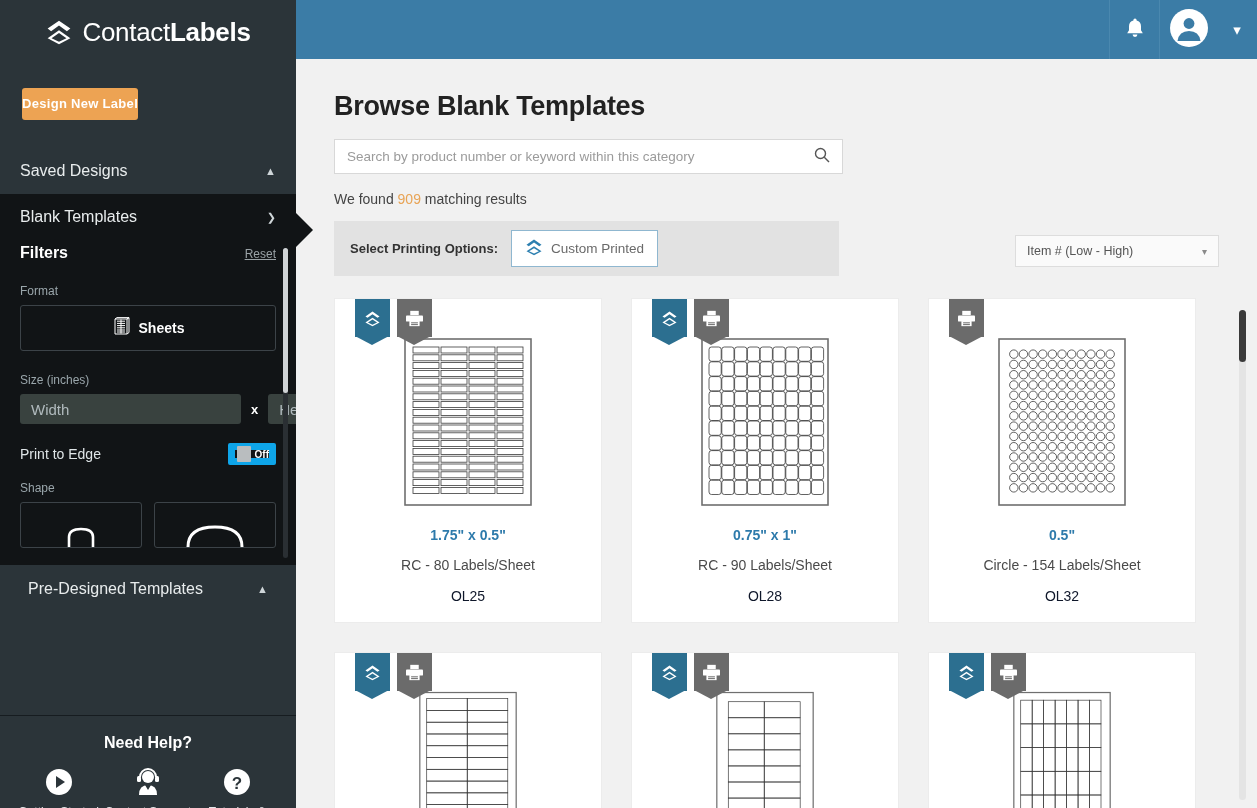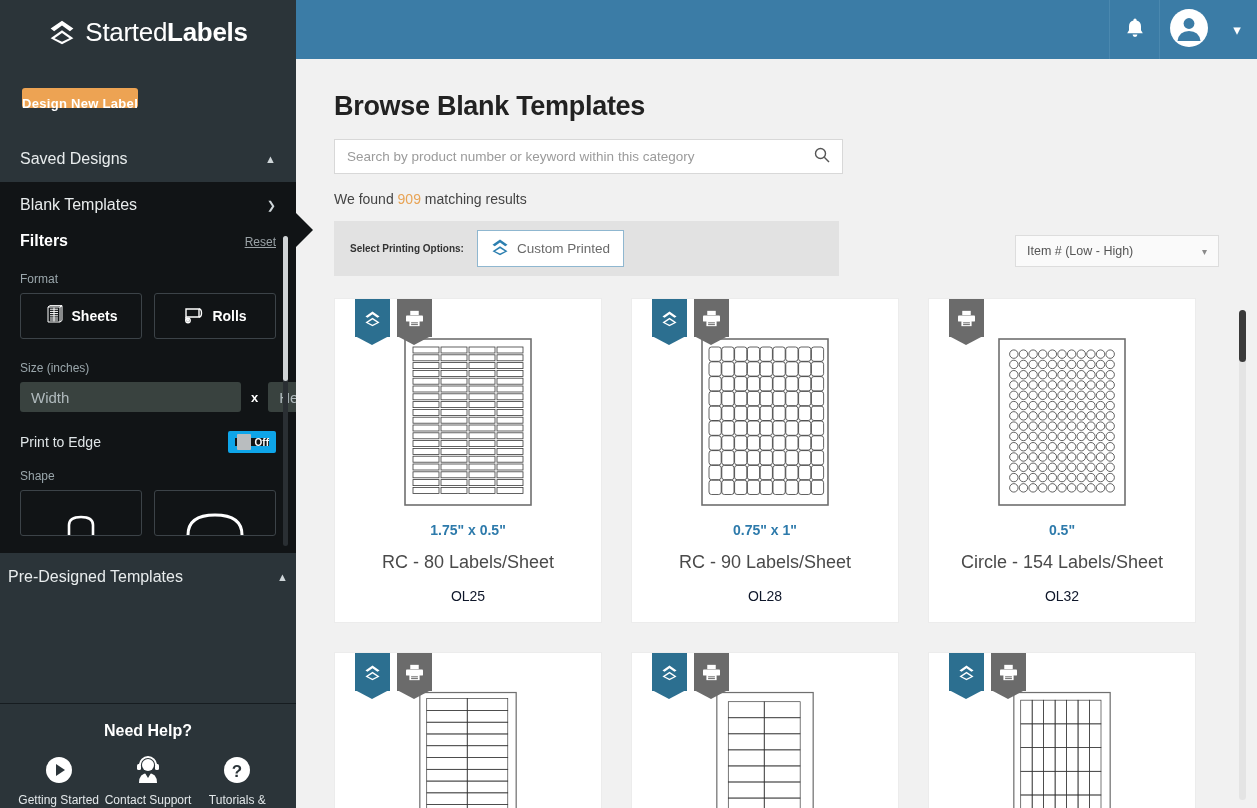--- a/index.html
+++ b/index.html
@@ -19,21 +19,21 @@
     height:60px; display:flex; align-items:center; justify-content:center;
     padding-top:4px;
   }
   .logo { display:flex; align-items:center; gap:9px; }
   .logo-mark { width:28px; height:28px; }
   .logo-text { font-size:26px; color:#fff; letter-spacing:-0.3px; }
   .logo-text b { font-weight:bold; }
   .logo-text span.light { font-weight:300; }
 
   .design-btn {
-    display:block; margin:28px 22px 0 22px; height:20px;
+    display:block; margin:28px 22px 0 22px; height:32px;
     background:#eda353; border:none; border-radius:3px;
     color:#fff; font-weight:bold; font-size:13px; letter-spacing:0.3px;
     cursor:pointer; line-height:32px; text-align:center;
   }
 
   .nav-section {
     height:46px; display:flex; align-items:center; justify-content:space-between;
     padding:0 20px; color:#e8eced; font-size:16px; cursor:pointer;
   }
   .nav-saved { margin-top:28px; background:#2b3439; }
@@ -87,21 +87,21 @@
     position:absolute; right:8px; top:8px; width:5px; height:310px;
     background:#2a2f33; border-radius:3px;
   }
   .side-scroll-thumb {
     position:absolute; top:0; left:0; width:5px; height:145px;
     background:#cfd3d5; border-radius:3px;
   }
 
   .nav-pre {
     height:48px; display:flex; align-items:center; justify-content:space-between;
-    padding:0 8px; color:#e8eced; font-size:16px; background:#2b3439; cursor:pointer;
+    padding:0 28px; color:#e8eced; font-size:16px; background:#2b3439; cursor:pointer;
   }
   .spacer-dark { background:#2b3439; flex:1; }
 
   .help {
     border-top:1px solid #161c20; background:#2b3439;
     padding:18px 14px 10px 14px;
   }
   .help-title { color:#fff; font-size:16px; font-weight:bold; text-align:center; }
   .help-items { display:flex; margin-top:14px; }
   .help-item { flex:1; text-align:center; cursor:pointer; }
@@ -148,21 +148,21 @@
     background:#fafafa; border:1px solid #ddd; display:flex;
     align-items:center; justify-content:space-between; padding:0 11px;
     font-size:12.5px; color:#555; cursor:pointer;
   }
   .sort-caret { font-size:10px; color:#8a8a8a; }
 
   .print-opts {
     margin-top:14px; width:505px; height:55px; background:#e2e2e2;
     display:flex; align-items:center; padding:0 16px; gap:13px;
   }
-  .print-opts-lbl { font-size:10px; font-weight:bold; color:#333; }
+  .print-opts-lbl { font-size:13px; font-weight:bold; color:#333; }
   .po-btn {
     height:37px; background:#fff; display:flex; align-items:center; gap:8px;
     padding:0 13px; font-size:13.5px; color:#6a6a6a; cursor:pointer;
     border:1px solid #cfcfcf;
   }
   .po-btn.sel { border:1px solid #8fb7d0; }
 
   .grid {
     margin-top:22px; display:grid; grid-template-columns:repeat(3, 268px);
     gap:29px; position:relative;
@@ -183,21 +183,21 @@
   .badge-blue .badge-notch { border-top:9px solid #2c6f90; }
   .badge-gray .badge-body { background:#6b6b6b; }
   .badge-gray .badge-notch { border-top:9px solid #6b6b6b; }
 
   .sheet-wrap {
     position:absolute; left:0; right:0; top:38px;
     display:flex; justify-content:center;
   }
   .card-txt { position:absolute; left:0; right:0; bottom:18px; text-align:center; }
   .c-size { font-size:14px; font-weight:bold; color:#2d7aab; }
-  .c-desc { font-size:18px; color:#4a4a4a; margin-top:14px; }
+  .c-desc { font-size:14px; color:#4a4a4a; margin-top:14px; }
   .c-sku { font-size:14px; color:#0f172a; margin-top:15px; }
 
   .main-scroll {
     position:absolute; right:11px; top:310px; width:7px; height:490px;
     background:#e4e4e4; border-radius:4px;
   }
   .main-scroll-thumb {
     position:absolute; top:0; left:0; width:7px; height:52px;
     background:#3a3a3a; border-radius:4px;
   }
@@ -212,21 +212,21 @@
     <div class="logo-wrap">
       <div class="logo">
         <span class="logo-mark">
           <svg viewBox="0 0 32 32" width="28" height="28">
             <path d="M16 3 L29 12 L25 15 L16 8.5 L7 15 L3 12 Z" fill="#ffffff"></path>
             <path d="M16 14 L29 23 L16 30 L3 23 Z" fill="#ffffff"></path>
             <path d="M16 17 L24.5 23 L16 27 L7.5 23 Z" fill="#2b3439"></path>
           </svg>
         </span>
         <span class="logo-text">
-          <span class="light">Started</span><b>Labels</b>
+          <span class="light">Contact</span><b>Labels</b>
         </span>
       </div>
     </div>
 
     <button class="design-btn">Design New Label</button>
 
     <div class="nav-section nav-saved">
       <span>Saved Designs</span>
       <span class="nav-caret">▲</span>
     </div>
@@ -250,34 +250,20 @@
               <g stroke="#ffffff" stroke-width="1" fill="none">
                 <path d="M3 2 L15 2 L15 17 L3 17 Z"></path>
                 <path d="M3 2 L5 0.6 L17 0.6 L15 2"></path>
                 <path d="M15 2 L17 0.6 L17 15.5 L15 17"></path>
                 <path d="M5 4.2 H13 M5 6.4 H13 M5 8.6 H13 M5 10.8 H13 M5 13 H13 M5 15 H13"></path>
                 <path d="M9 2.5 V16.5"></path>
               </g>
             </svg>
           </span>
           <span>Sheets</span>
-        </div>
-        <div class="f-opt">
-          <span>
-            <svg width="20" height="20" viewBox="0 0 20 20">
-              <g stroke="#ffffff" stroke-width="1.4" fill="none">
-                <path d="M3 4 H16 V12 H3 Z"></path>
-                <path d="M3 12 V15.5"></path>
-                <circle cx="5" cy="15.5" r="2.2"></circle>
-                <circle cx="5" cy="15.5" r="0.7" fill="#fff"></circle>
-                <path d="M16 4 Q18.5 4 18.5 8 Q18.5 12 16 12"></path>
-              </g>
-            </svg>
-          </span>
-          <span>Rolls</span>
         </div>
       </div>
 
       <div class="f-label">Size (inches)</div>
       <div class="size-row">
         <input class="size-input" placeholder="Width" style="">
         <span class="size-x">x</span>
         <input class="size-input" placeholder="Height" style="">
       </div>
 

